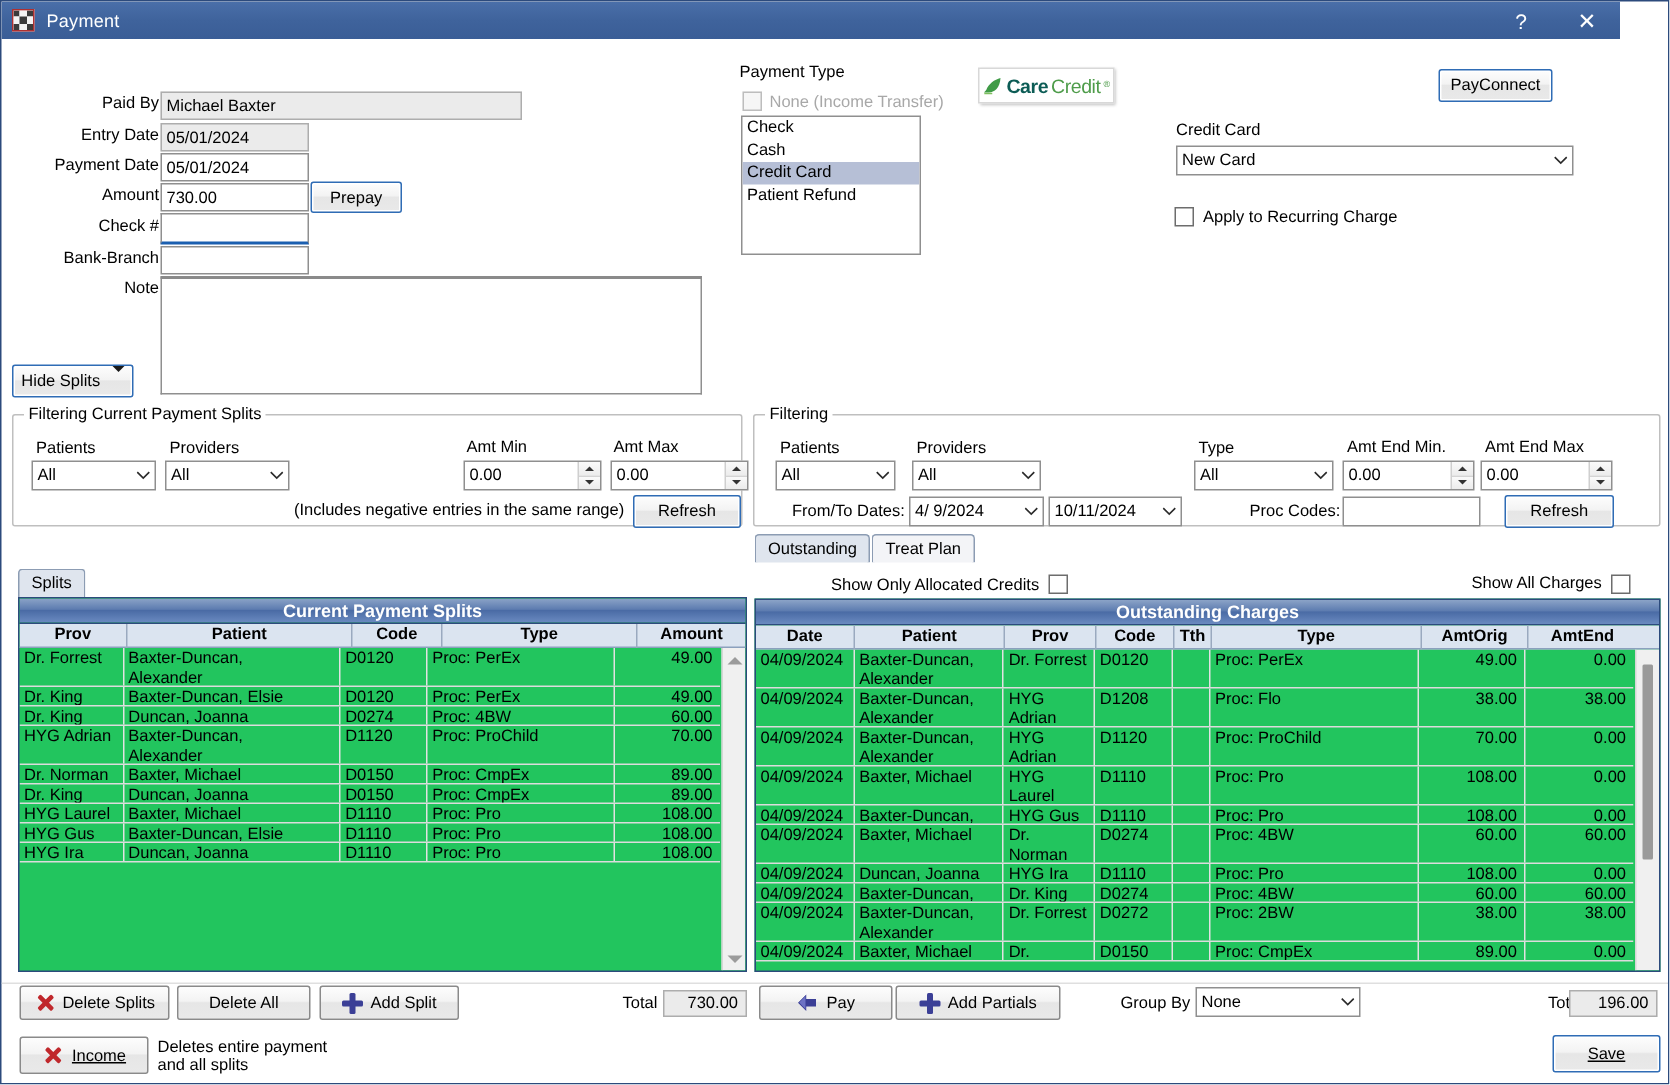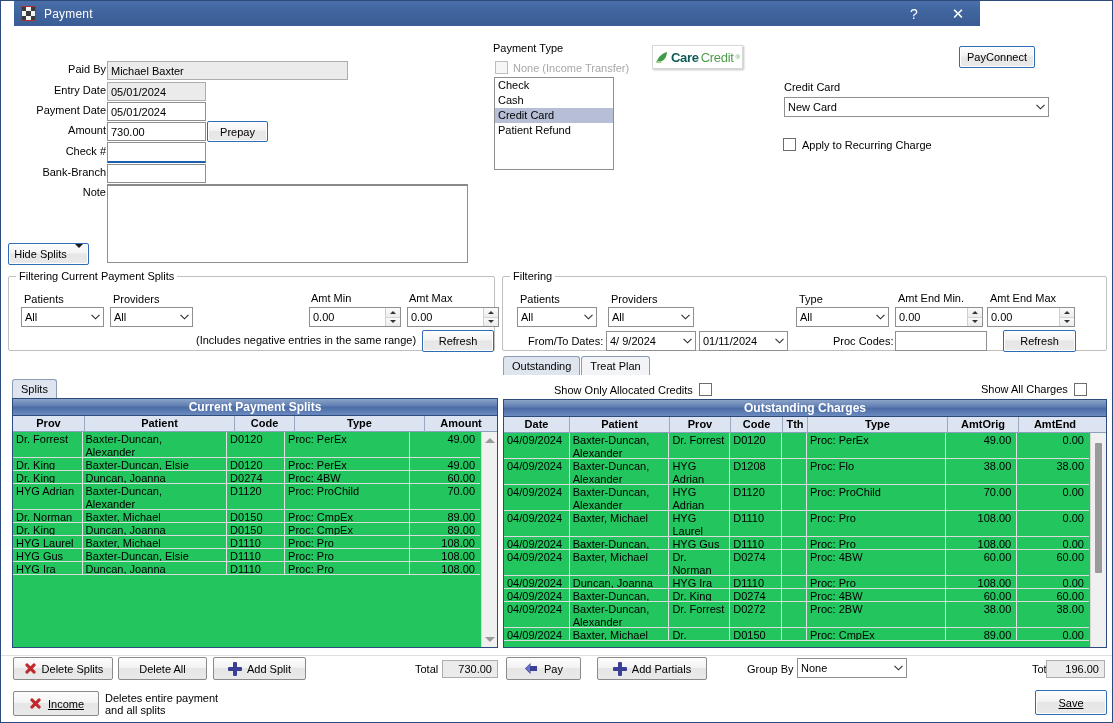--- a/index.html
+++ b/index.html
@@ -13,23 +13,23 @@
     width: 1113px; height: 723px;
     background: #ffffff;
     border: 1px solid #2c4a7c;
     overflow: hidden;
     font-size: 11px;
     color: #000;
   }
 
   
   .titlebar {
-    position: absolute; left: 0; top: 0; width: 966px; height: 25px;
+    position: absolute; left: 0; top: 0; width: 1079px; height: 25px;
     background: linear-gradient(to bottom, #4a6fa9 0%, #3f639c 50%, #3a5d96 100%);
-    display: flex; align-items: center; margin-left: 13px;
+    display: flex; align-items: center;
   }
   .title-icon {
     width: 15px; height: 15px; margin-left: 7px; margin-right: 8px;
     background: #fff; border: 1px solid #b03030; position: relative;
     display: grid; grid-template-columns: 1fr 1fr 1fr; grid-template-rows: 1fr 1fr 1fr;
     overflow: hidden;
   }
   .title-icon i { background: #3b3b3b; display:block; }
   .title-icon i.w { background: #f4f4f4; }
   .titlebar .ttl { color: #fff; font-size: 12px; letter-spacing: .2px; }
@@ -373,21 +373,21 @@
   <div style="position:absolute;left:527px;top:334px;" class="lbl">From/To Dates:</div>
   <div class="combo" style="position:absolute;left:605px;top:330px;width:90px;">
     <span class="cv">4/ 9/2024</span>
     <span class="chev">
       <svg width="9" height="6" viewBox="0 0 9 6">
           <path d="M0.5 0.8 L4.5 4.8 L8.5 0.8" stroke="#2b2b2b" fill="none" stroke-width="1.1"></path>
         </svg>
     </span>
   </div>
   <div class="combo" style="position:absolute;left:698px;top:330px;width:89px;">
-    <span class="cv">01/11/2024</span>
+    <span class="cv">10/11/2024</span>
     <span class="chev">
       <svg width="9" height="6" viewBox="0 0 9 6">
           <path d="M0.5 0.8 L4.5 4.8 L8.5 0.8" stroke="#2b2b2b" fill="none" stroke-width="1.1"></path>
         </svg>
     </span>
   </div>
   <div style="position:absolute;left:832px;top:334px;" class="lbl">Proc Codes:</div>
   <div class="tbox" style="position:absolute;left:894px;top:330px;width:92px;height:20px;"></div>
   <div class="btn accent" style="position:absolute;left:1002px;top:329px;width:73px;height:22px;">Refresh</div>
 
@@ -643,21 +643,21 @@
 
   <div class="btn" style="position:absolute;left:12px;top:690px;width:86px;height:25px;gap:5px;">
     <span class="x-icon"></span>
     <span style="text-decoration:underline;text-underline-offset:1px;text-decoration-skip-ink:none;">Income</span>
   </div>
   <div style="position:absolute;left:104px;top:691px;font-size:11px;line-height:12px;">
     <div>Deletes entire payment</div>
     <div>and all splits</div>
   </div>
 
-  <div class="btn" style="position:absolute;left:505px;top:656px;width:75px;height:23px;gap:6px;">
+  <div class="btn" style="position:absolute;left:505px;top:656px;width:89px;height:23px;gap:6px;">
     <span style="display:inline-flex;">
       <svg width="14" height="13" viewBox="0 0 14 13">
         <path d="M6.5 1 L1 6.5 L6.5 12 L6.5 9 L13 9 L13 4 L6.5 4 Z" fill="#3b3f96"></path>
         <path d="M6.0 2 L1.8 6.4 L6.0 10.8 Z" fill="#6d72c4"></path>
       </svg>
     </span>
     <span>Pay</span>
   </div>
   <div class="btn" style="position:absolute;left:596px;top:656px;width:110px;height:23px;gap:5px;">
     <span class="plus-icon"></span>

